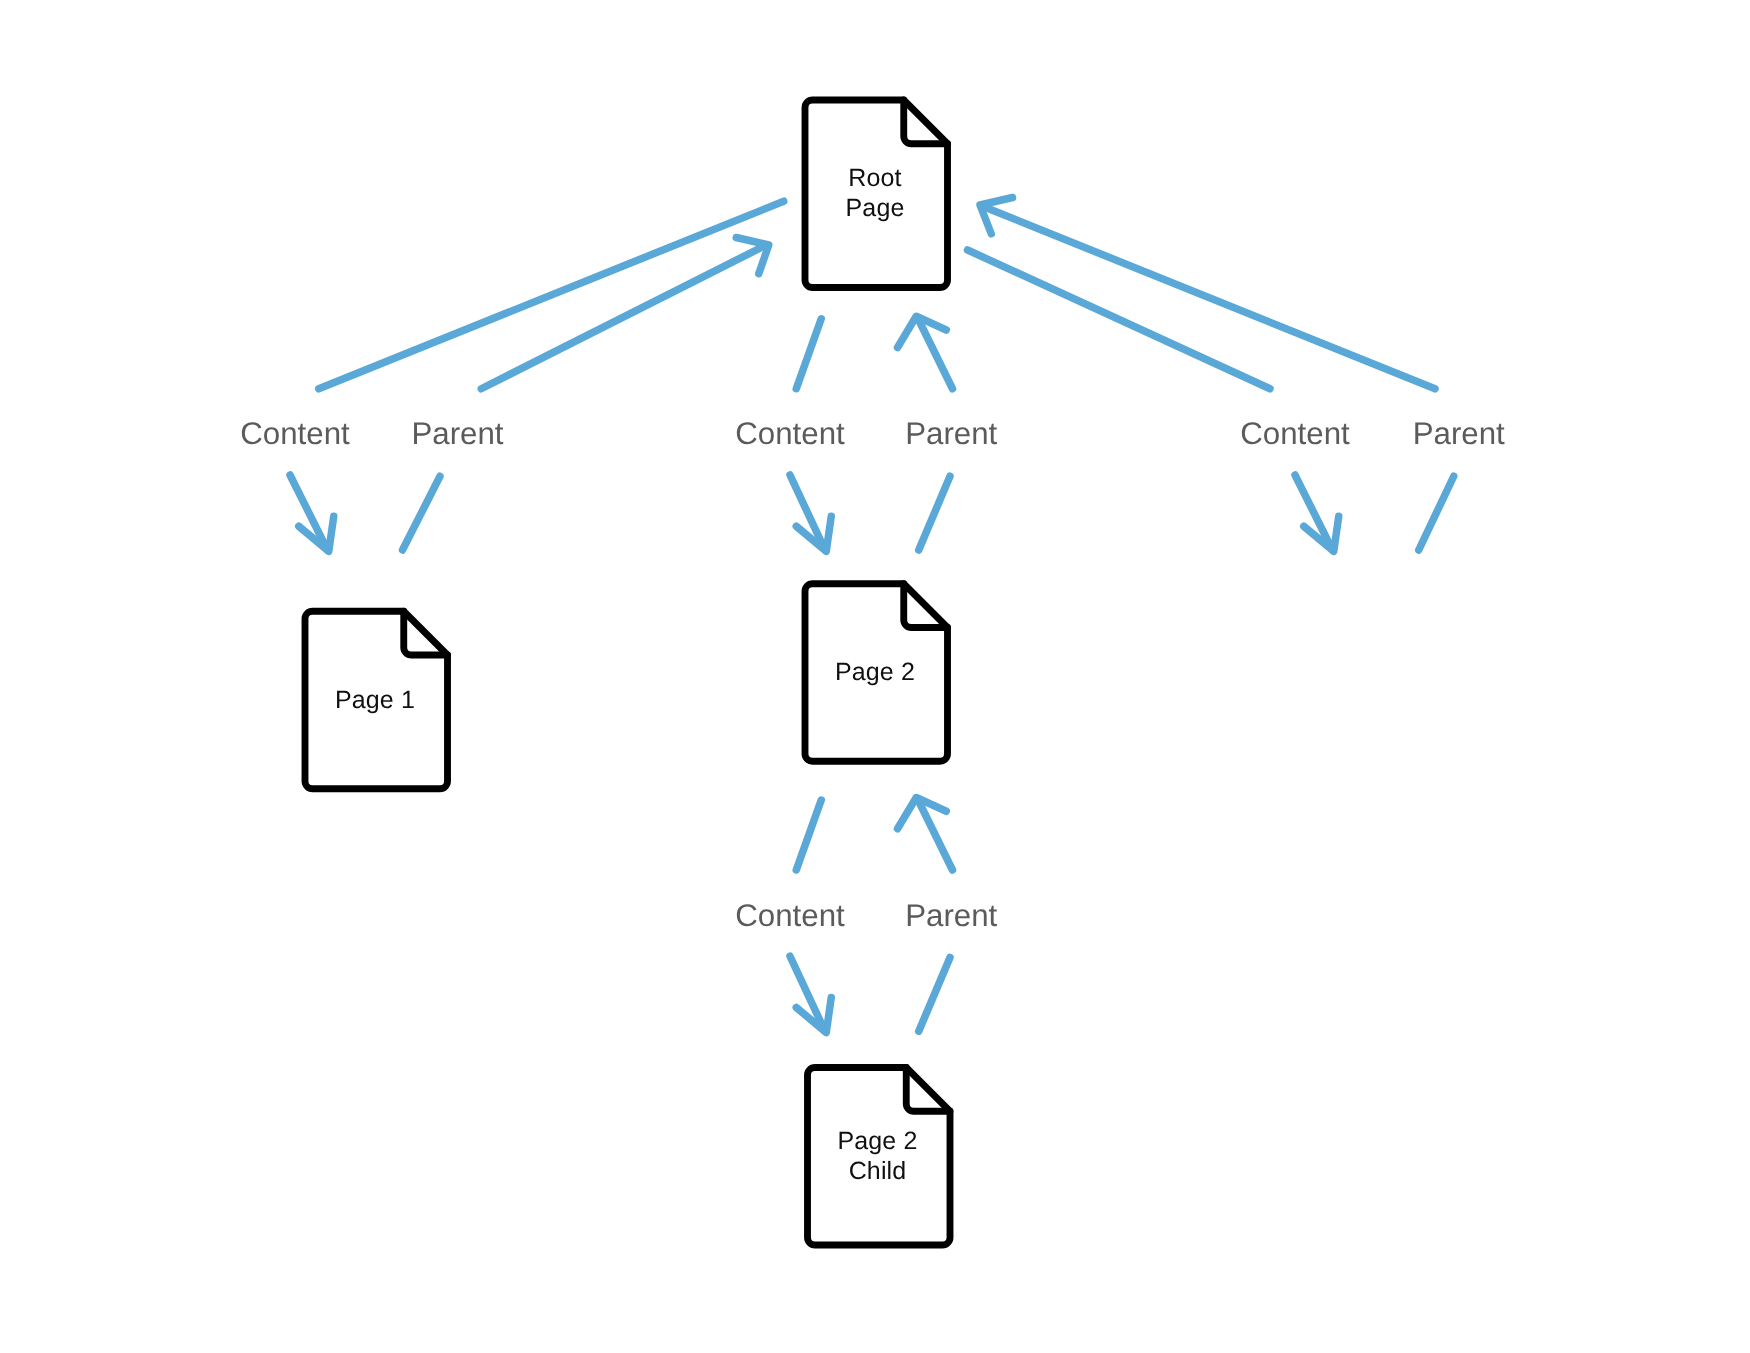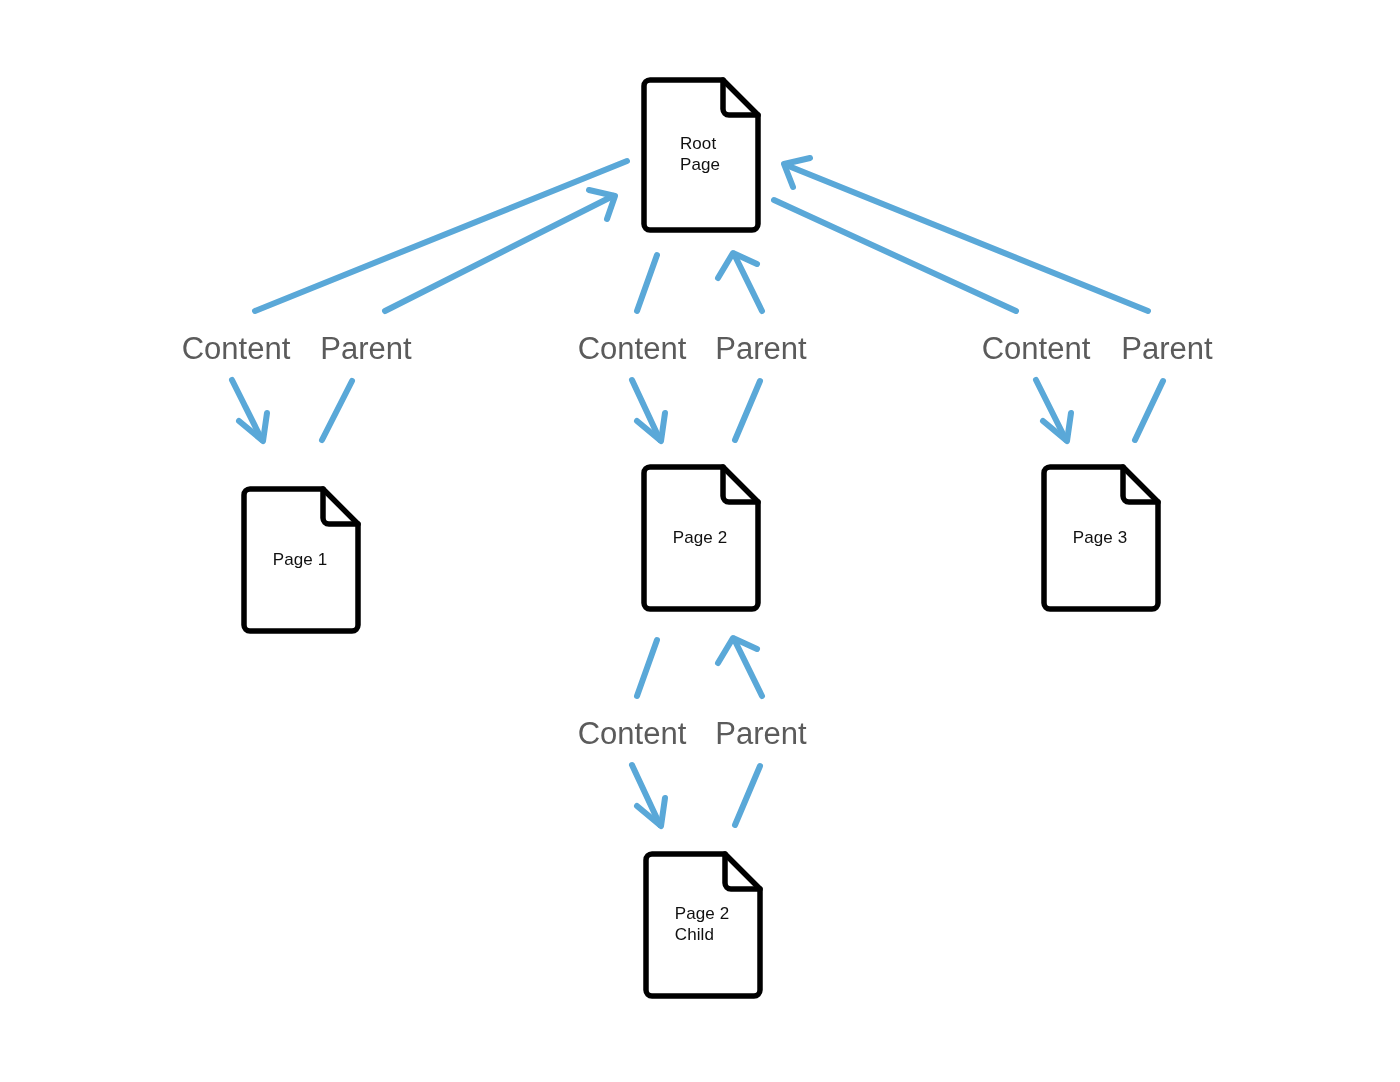--- a/index.html
+++ b/index.html
@@ -39,32 +39,32 @@
   }
   .doc-label {
     position: absolute;
     left: 0;
     top: 0;
     width: 100%;
     height: 100%;
     display: flex;
     align-items: center;
     justify-content: center;
-    text-align: left;
+    text-align: center;
     color: #101010;
-    font-size: 17px;
+    font-size: 20px;
     line-height: 1.22;
     letter-spacing: 0.1px;
     white-space: pre-line;
     pointer-events: none;
   }
   .edge-label {
     position: absolute;
     color: #5b5b5b;
-    font-size: 31px;
+    font-size: 25px;
     line-height: 1;
     white-space: nowrap;
     transform: translate(-50%, -50%);
   }
 </style>
 </head>
 <body>
 
 <div id="diagram-root">
 
@@ -146,27 +146,20 @@
   </div>
 
   <div class="doc-node" style="left:639px; top:464px; width:122px; height:148px;">
     <svg width="122" height="148" viewBox="0 0 122 148" xmlns="http://www.w3.org/2000/svg">
       <path d="M5 9 A6 6 0 0 1 11 3 L84 3 L119 38 L119 139 A6 6 0 0 1 113 145 L11 145 A6 6 0 0 1 5 139 Z" fill="#ffffff" stroke="#000000" stroke-width="5.5" stroke-linejoin="round"></path>
       <path d="M84 3 L84 32 A6 6 0 0 0 90 38 L119 38" fill="none" stroke="#000000" stroke-width="5.5" stroke-linejoin="round" stroke-linecap="round"></path>
     </svg>
     <div class="doc-label">Page 2</div>
   </div>
 
-  <div class="doc-node" style="left:1039px; top:464px; width:122px; height:148px;">
-    <svg width="122" height="148" viewBox="0 0 122 148" xmlns="http://www.w3.org/2000/svg">
-      <path d="M5 9 A6 6 0 0 1 11 3 L84 3 L119 38 L119 139 A6 6 0 0 1 113 145 L11 145 A6 6 0 0 1 5 139 Z" fill="#ffffff" stroke="#000000" stroke-width="5.5" stroke-linejoin="round"></path>
-      <path d="M84 3 L84 32 A6 6 0 0 0 90 38 L119 38" fill="none" stroke="#000000" stroke-width="5.5" stroke-linejoin="round" stroke-linecap="round"></path>
-    </svg>
-    <div class="doc-label">Page 3</div>
-  </div>
 
   <div class="doc-node" style="left:641px; top:851px; width:122px; height:148px;">
     <svg width="122" height="148" viewBox="0 0 122 148" xmlns="http://www.w3.org/2000/svg">
       <path d="M5 9 A6 6 0 0 1 11 3 L84 3 L119 38 L119 139 A6 6 0 0 1 113 145 L11 145 A6 6 0 0 1 5 139 Z" fill="#ffffff" stroke="#000000" stroke-width="5.5" stroke-linejoin="round"></path>
       <path d="M84 3 L84 32 A6 6 0 0 0 90 38 L119 38" fill="none" stroke="#000000" stroke-width="5.5" stroke-linejoin="round" stroke-linecap="round"></path>
     </svg>
     <div class="doc-label">Page 2
 Child</div>
   </div>
 

